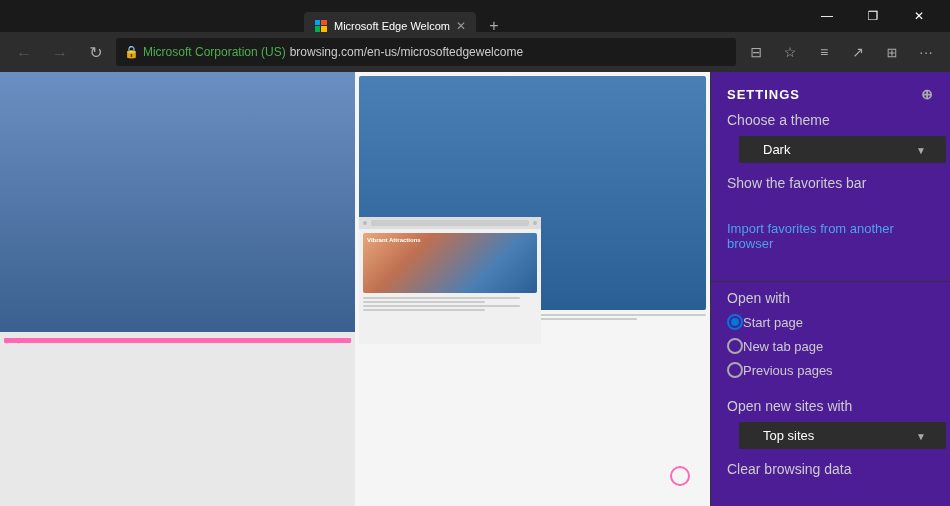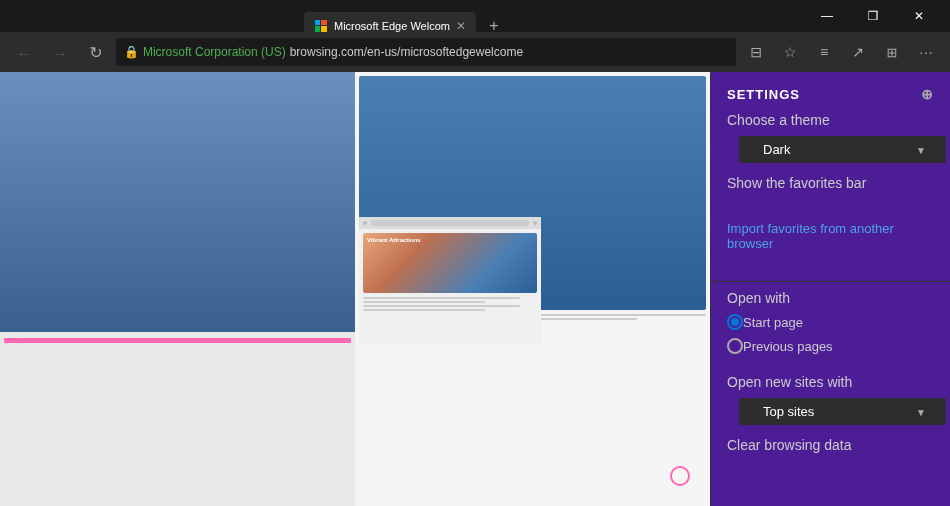--- a/index.html
+++ b/index.html
@@ -583,20 +583,24 @@
 
     <div class="settings-section">
       <div class="settings-label">Open with</div>
       <div class="radio-group">
         <div class="radio-item">
           <div class="radio-circle selected"></div>
           <span class="radio-label">Start page</span>
         </div>
         <div class="radio-item">
           <div class="radio-circle"></div>
+          <span class="radio-label">New tab page</span>
+        </div>
+        <div class="radio-item">
+          <div class="radio-circle"></div>
           <span class="radio-label">Previous pages</span>
         </div>
       </div>
     </div>
 
     <div class="settings-section">
       <div class="settings-label">Open new sites with</div>
       <div class="select-wrapper">
         <select class="settings-select">
           <option>Top sites</option>

